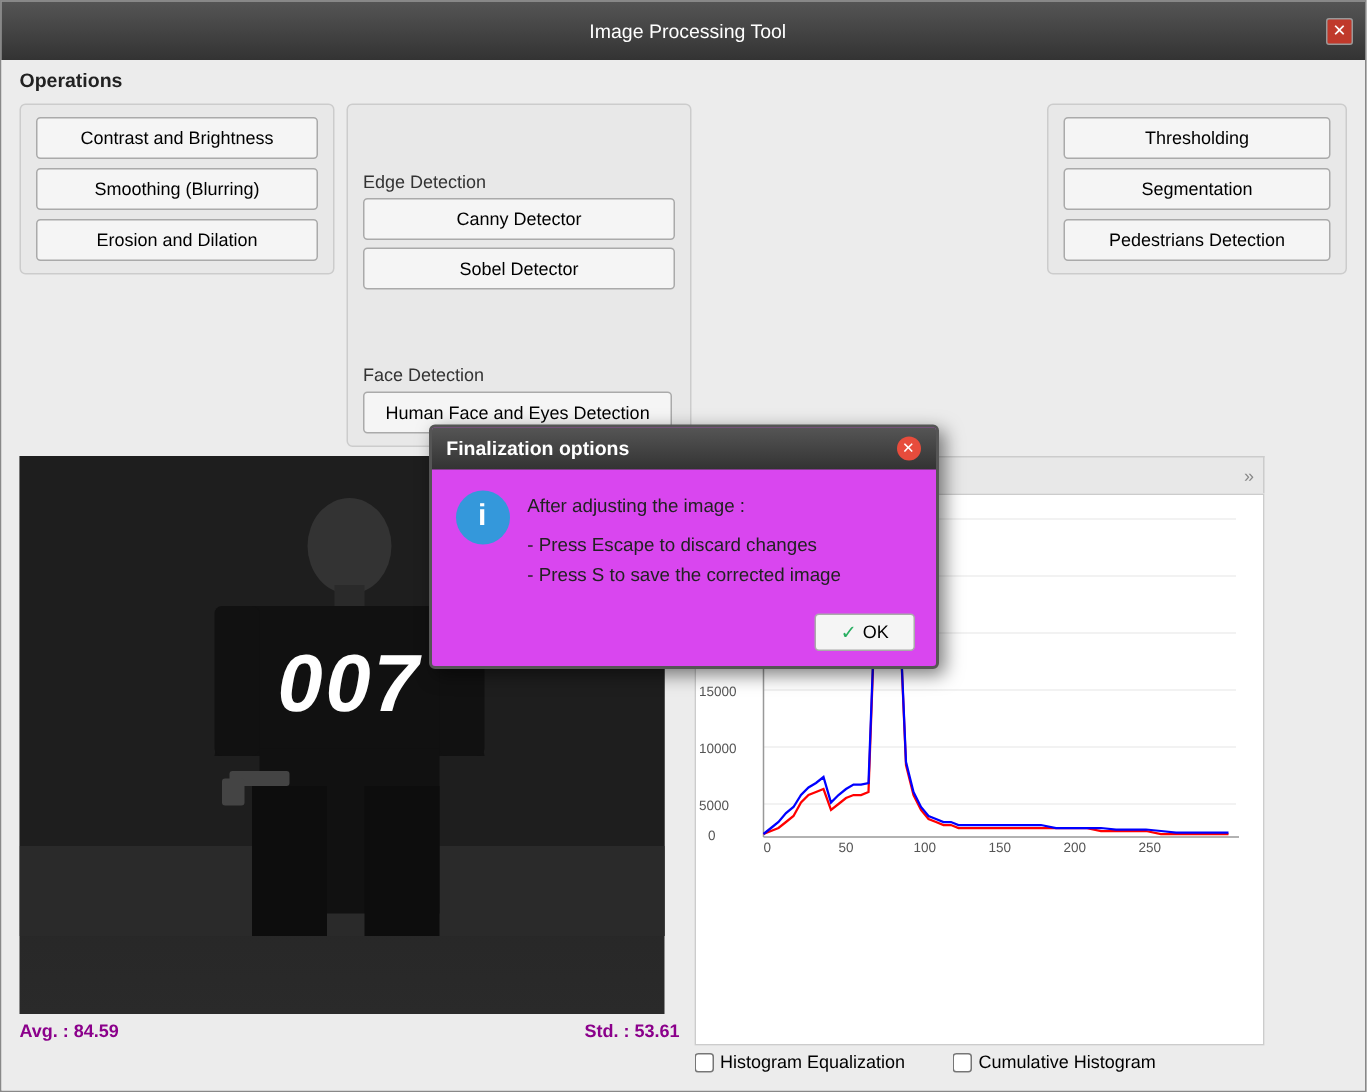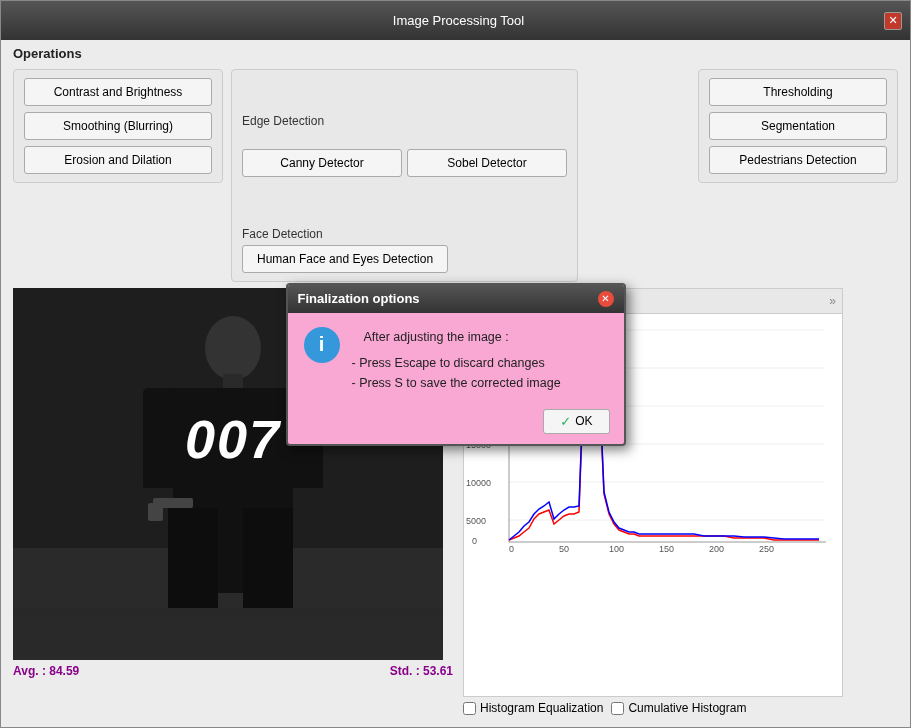--- a/index.html
+++ b/index.html
@@ -155,21 +155,21 @@
     }
     .chart-area {
       background: white;
       border: 1px solid #ccc;
       flex: 1;
       position: relative;
       min-height: 240px;
     }
     .chart-options {
       display: flex;
-      gap: 8px;
+      gap: 32px;
       padding: 4px 0;
       align-items: center;
     }
     .checkbox-label {
       display: flex;
       align-items: center;
       gap: 4px;
       font-size: 12px;
     }
     .bottom-bar {
@@ -203,21 +203,21 @@
     
     .modal-overlay {
       position: absolute;
       top: 0; left: 0; right: 0; bottom: 0;
       z-index: 100;
       display: flex;
       align-items: center;
       justify-content: center;
     }
     .modal-dialog {
-      background: #f9a8d4;
+      background: #d946ef;
       border: 2px solid #555;
       border-radius: 4px;
       width: 340px;
       box-shadow: 4px 4px 12px rgba(0,0,0,0.5);
     }
     .modal-title-bar {
       background: linear-gradient(to bottom, #555, #333);
       color: white;
       padding: 6px 10px;
       display: flex;
@@ -315,21 +315,21 @@
 
       <div class="op-group op-group-left">
         <button class="op-btn">Contrast and Brightness</button>
         <button class="op-btn">Smoothing (Blurring)</button>
         <button class="op-btn">Erosion and Dilation</button>
       </div>
 
       <div class="op-group op-group-middle">
         <div class="edge-section">
           <div class="section-label">Edge Detection</div>
-          <div style="display:flex;flex-direction:row;gap:5px;margin-top:21px;">
+          <div style="display:flex;flex-direction:column;gap:5px;margin-top:4px;">
             <button class="op-btn">Canny Detector</button>
             <button class="op-btn">Sobel Detector</button>
           </div>
         </div>
         <div class="face-section">
           <div class="section-label">Face Detection</div>
           <div style="margin-top:4px;">
             <button class="op-btn" style="min-width:200px;">Human Face and Eyes Detection</button>
           </div>
         </div>
@@ -442,21 +442,21 @@
 
   <div class="modal-overlay">
     <div class="modal-dialog">
       <div class="modal-title-bar">
         <span class="modal-title">Finalization options</span>
         <div class="modal-close-btn">✕</div>
       </div>
       <div class="modal-body">
         <div class="modal-icon">i</div>
         <div class="modal-text">
-          <div style="margin-bottom:6px;margin-left:12px;">After adjusting the image :</div>
+          <div style="margin-bottom:6px;">After adjusting the image :</div>
           <div>- Press Escape to discard changes</div>
           <div>- Press S to save the corrected image</div>
         </div>
       </div>
       <div class="modal-footer">
         <button class="ok-btn">
           <span class="ok-check">✓</span>
           <span>OK</span>
         </button>
       </div>

